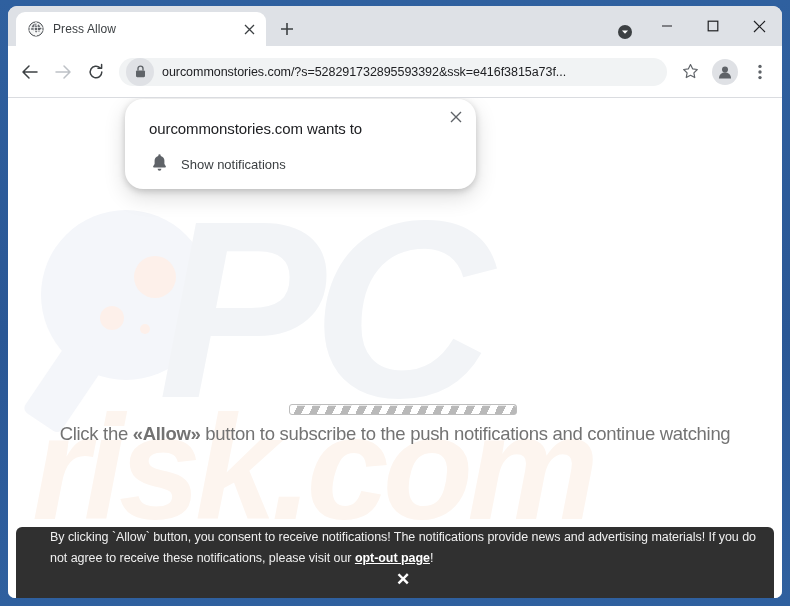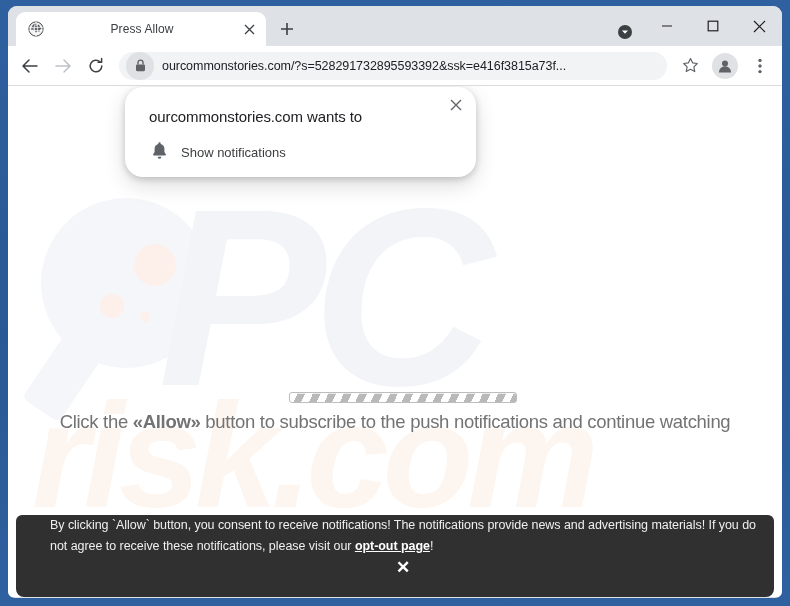--- a/index.html
+++ b/index.html
@@ -42,21 +42,20 @@
   #tab-active {
     position: relative;
     width: 250px;
     height: 34px;
     background: #ffffff;
     border-radius: 9px 9px 0 0;
     display: flex;
     align-items: center;
     padding: 0 8px 0 12px;
     gap: 9px;
-    text-align: center;
   }
 
   #tab-favicon { width: 16px; height: 16px; flex: 0 0 16px; display:block; }
 
   #tab-title {
     flex: 1;
     font-size: 12px;
     color: #3c4043;
     white-space: nowrap;
     overflow: hidden;
@@ -92,21 +91,21 @@
   }
   #tab-search-button {
     width: 30px; height: 40px;
     display: flex; align-items: flex-end; justify-content: center;
     padding-bottom: 6px;
     margin-right: 4px;
   }
 
   
   #toolbar {
-    height: 40px;
+    height: 52px;
     background: #ffffff;
     display: flex;
     align-items: center;
     padding: 0 6px 0 6px;
     gap: 1px;
     border-bottom: 1px solid #dadce0;
   }
 
   .nav-btn {
     width: 32px; height: 32px;

